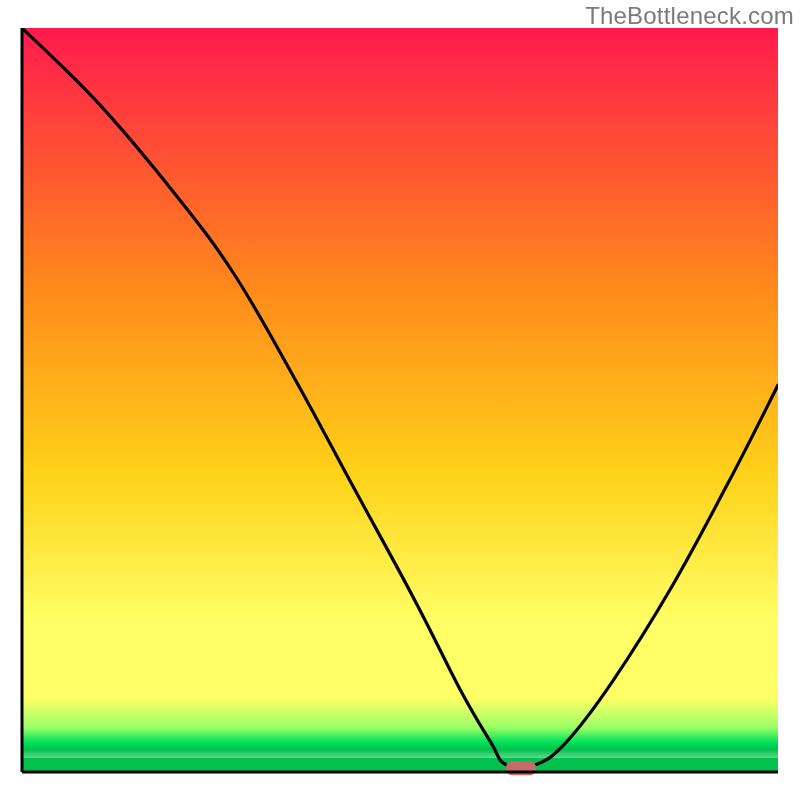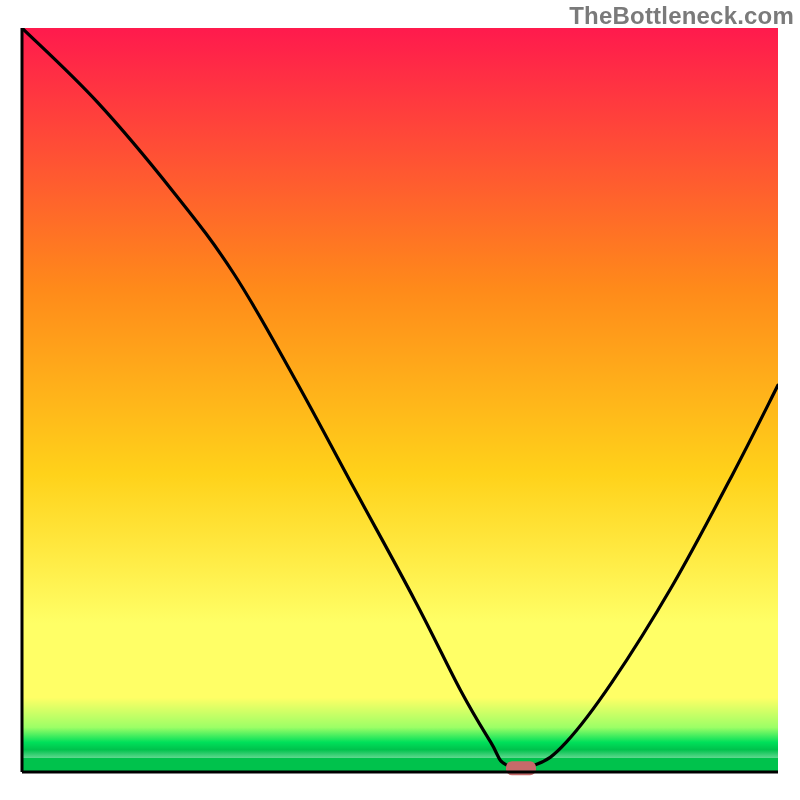--- a/index.html
+++ b/index.html
@@ -13,21 +13,21 @@
   .stage {
     position: relative;
     width: 800px;
     height: 800px;
   }
   .watermark {
     position: absolute;
     top: 2px;
     right: 6px;
     font-size: 24px;
-    font-weight: 700;
+    font-weight: 400;
     color: #7a7a7a;
     letter-spacing: 0.2px;
     z-index: 5;
   }
   svg.plot {
     position: absolute;
     left: 0;
     top: 0;
     width: 800px;
     height: 800px;

